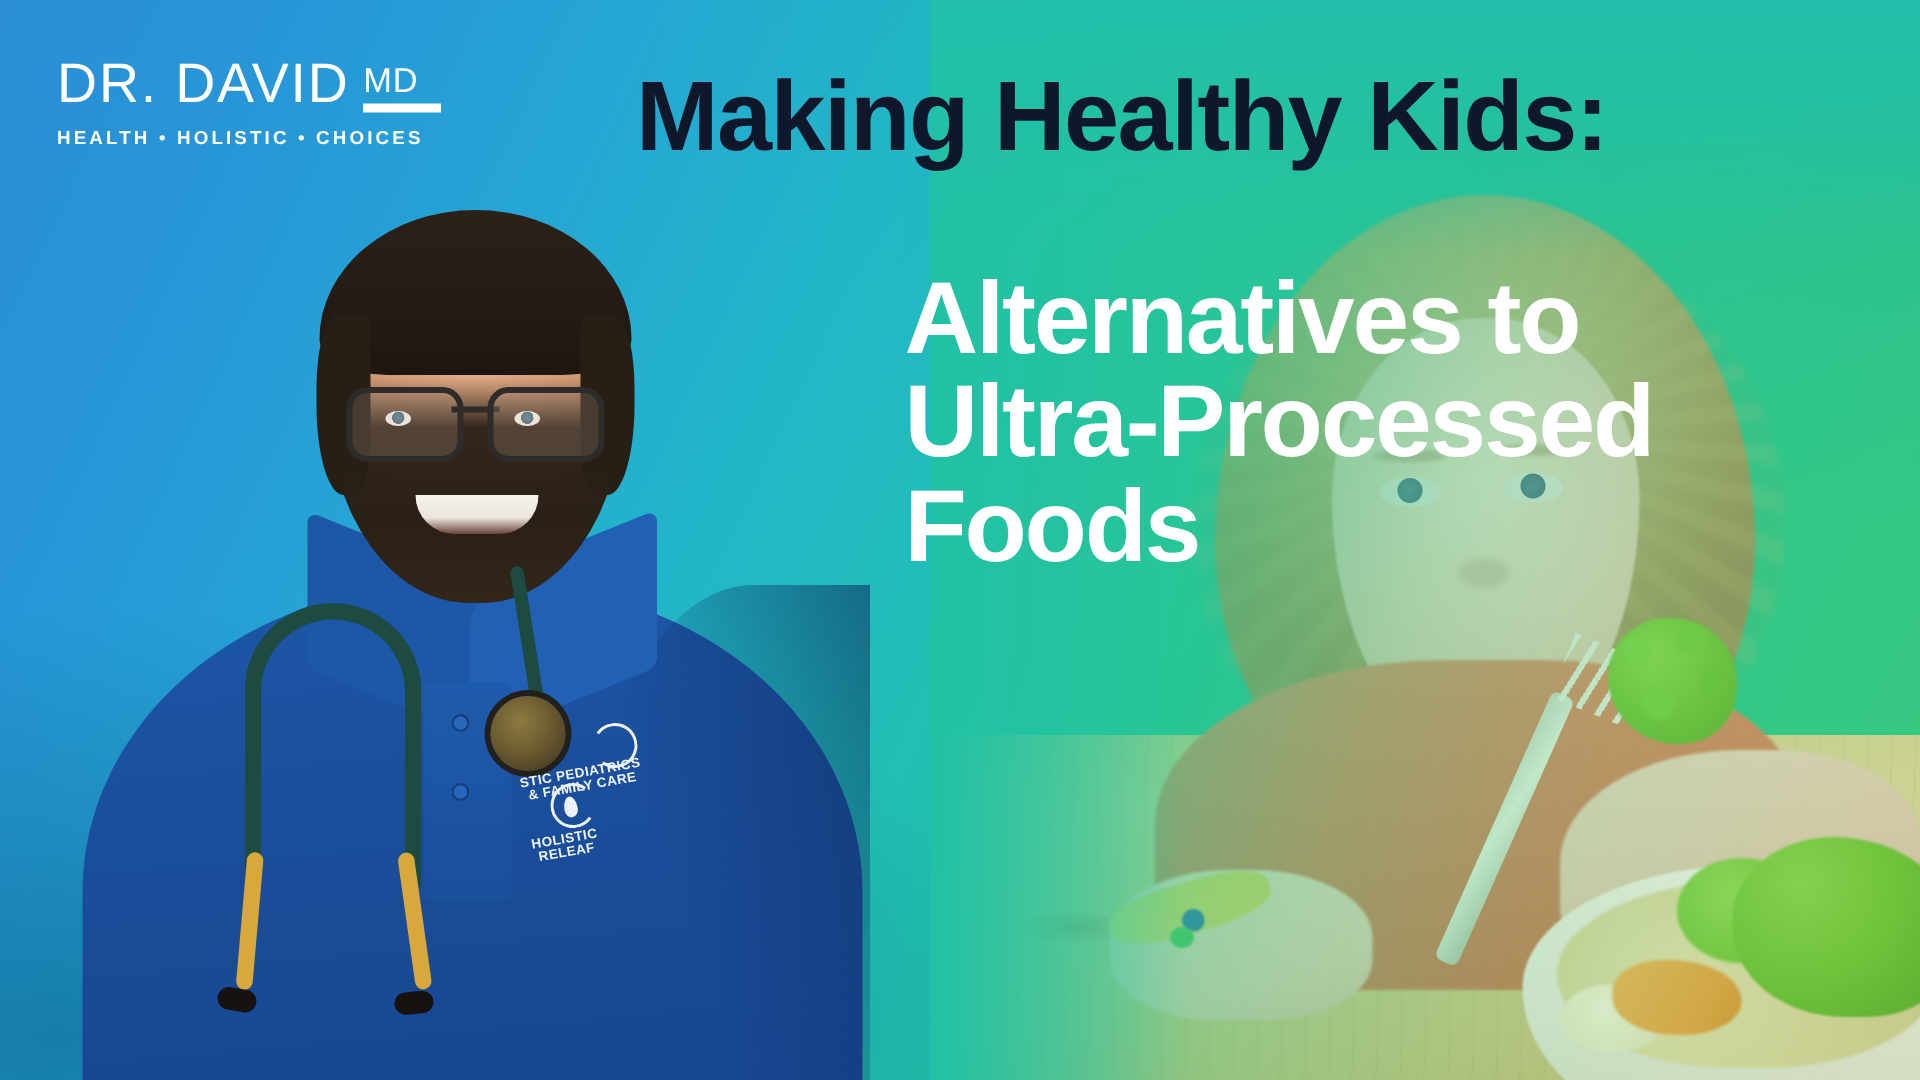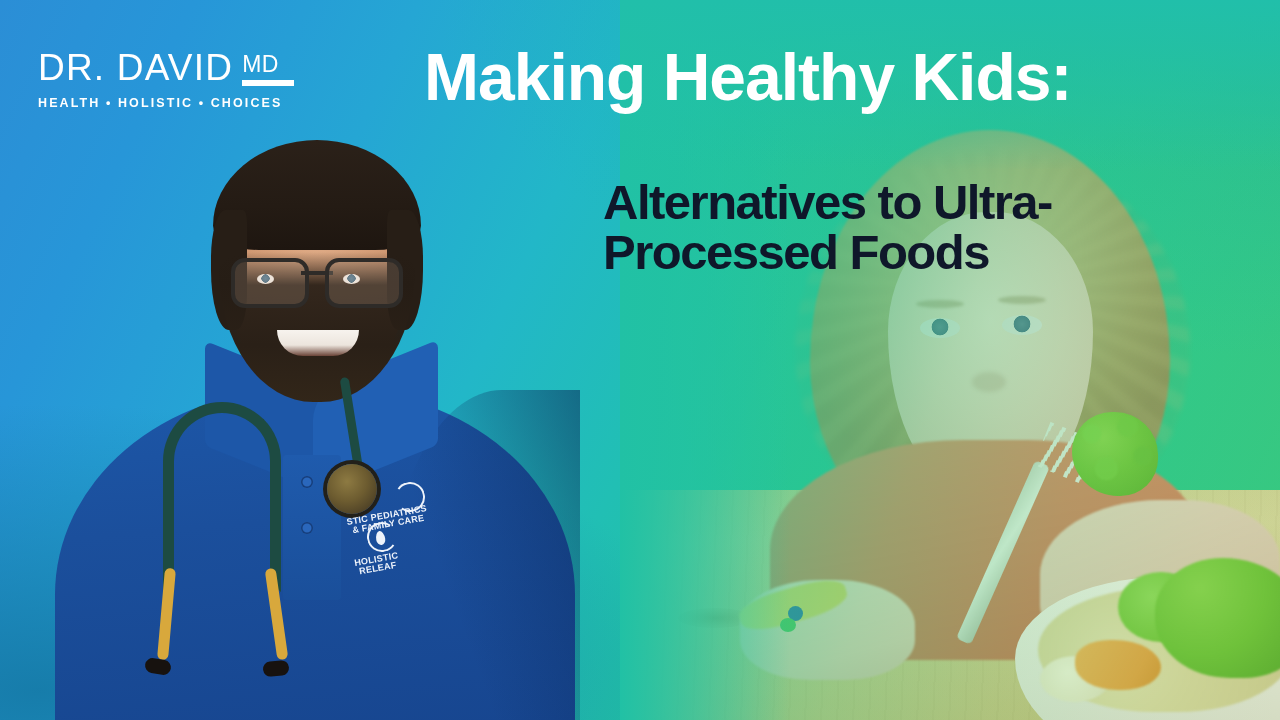--- a/index.html
+++ b/index.html
@@ -526,33 +526,33 @@
 
   
   .logo {
     position: absolute;
     left: 38px;
     top: 36px;
     z-index: 40;
   }
   .logo-row {
     display: flex;
-    align-items: flex-end;
+    align-items: center;
   }
   .logo-main {
     color: #ffffff;
     font-size: 37px;
     font-weight: 400;
     letter-spacing: 1.2px;
     line-height: 1;
     font-family: "Liberation Sans", sans-serif;
   }
   .logo-md-wrap {
     margin-left: 9px;
-    margin-top: 17px;
+    margin-top: 6px;
   }
   .logo-md {
     color: #ffffff;
     font-size: 23px;
     font-weight: 400;
     letter-spacing: .5px;
     line-height: 1;
     display: block;
   }
   .logo-md-rule {
@@ -568,36 +568,36 @@
     font-weight: 700;
     letter-spacing: 2.1px;
   }
 
   
   .headline {
     position: absolute;
     left: 424px;
     top: 44px;
     z-index: 40;
-    color: #ffffff;
+    color: #0f172a;
     font-size: 66px;
     font-weight: 700;
     letter-spacing: -1px;
     line-height: 1;
     white-space: nowrap;
     font-family: "Liberation Sans", sans-serif;
   }
   .subline {
     position: absolute;
     left: 603px;
     top: 178px;
     z-index: 40;
     width: 600px;
-    color: #0f172a;
-    font-size: 49px;
+    color: #ffffff;
+    font-size: 68px;
     font-weight: 700;
     letter-spacing: -1.5px;
     line-height: 1.02;
     font-family: "Liberation Sans", sans-serif;
   }
 </style>
 </head>
 <body>
 
 <div id="thumbnail">

